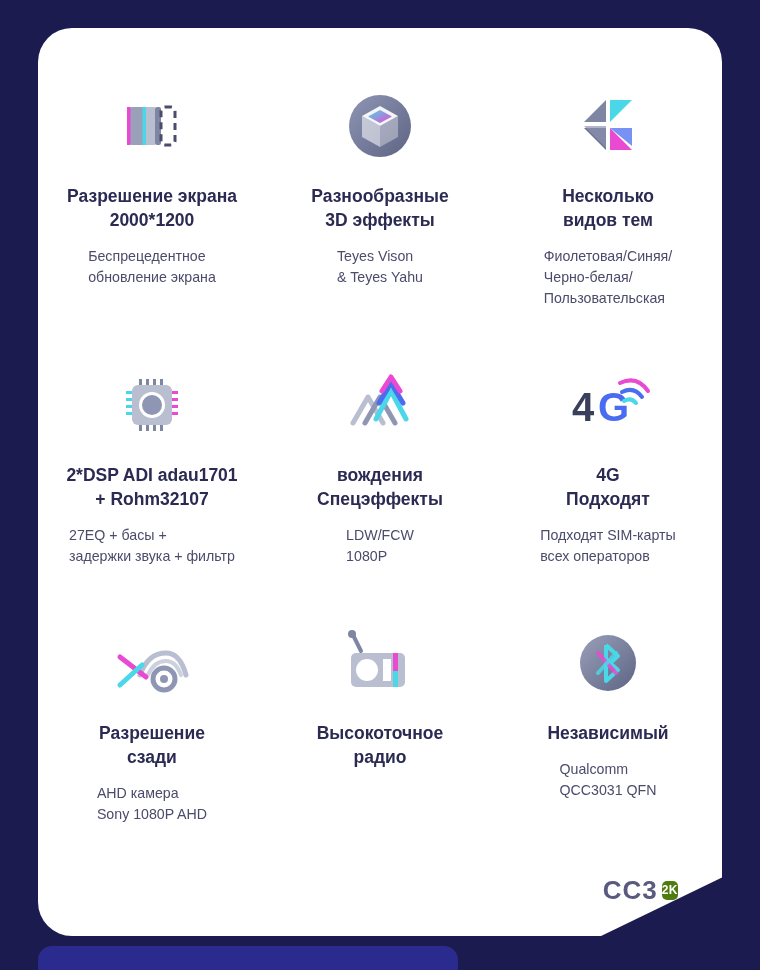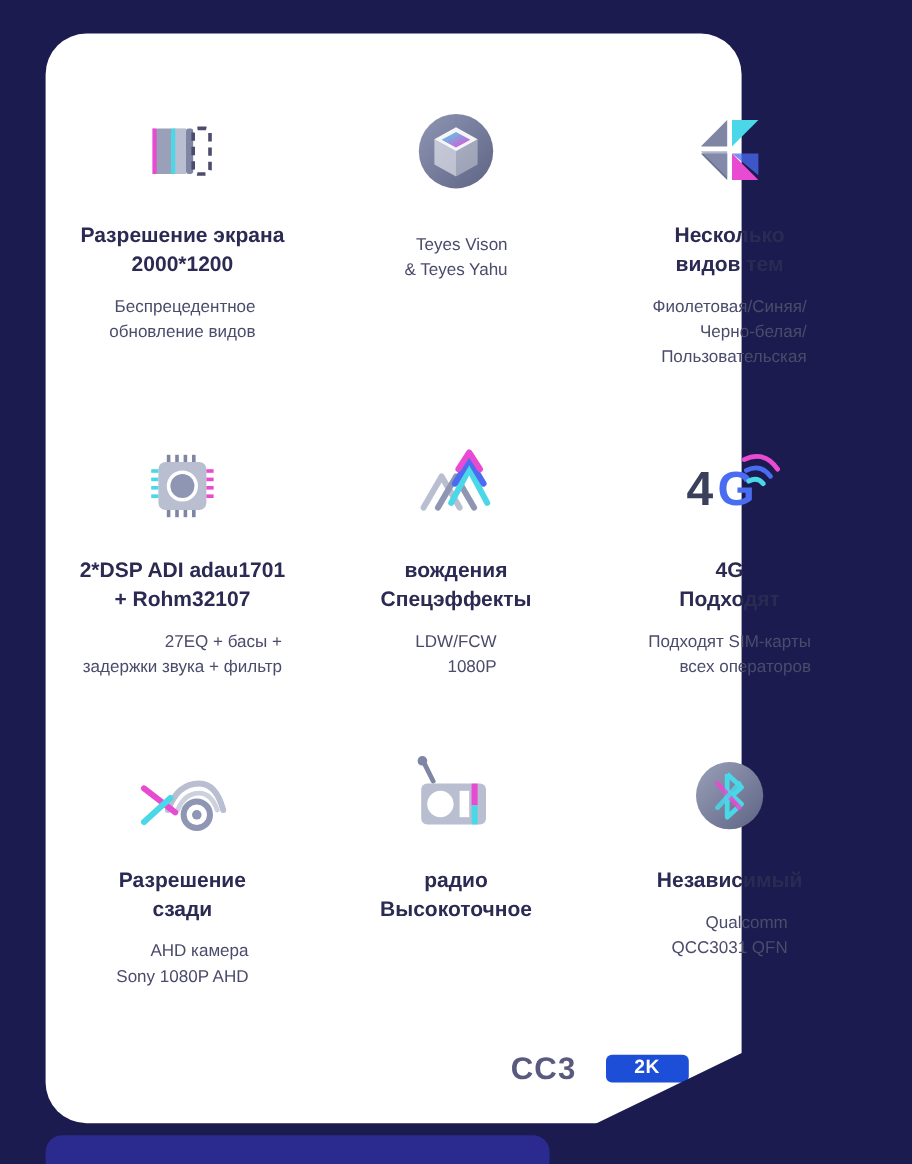--- a/index.html
+++ b/index.html
@@ -10,21 +10,21 @@
     overflow: hidden;
   }
   .page {
     position: relative;
     width: 760px; height: 970px;
     background: #1b1b4f;
   }
   .card {
     position: absolute;
     left: 38px; top: 28px;
-    width: 580px; height: 908px;
+    width: 684px; height: 908px;
     background: #ffffff;
     border-radius: 34px;
   }
   
   .card-notch {
     position: absolute;
     right: -1px; bottom: -1px;
     width: 200px; height: 60px;
     background: #1b1b4f;
     border-top-left-radius: 0px;
@@ -56,42 +56,42 @@
     font-weight: bold;
     font-size: 17.5px;
     line-height: 1.38;
     text-align: center;
     margin-top: 4px;
   }
   .sub {
     color: #4b4b6b;
     font-size: 14.2px;
     line-height: 1.47;
-    text-align: right;
+    text-align: left;
     margin-top: 14px;
   }
   .brand {
     position: absolute;
     right: 44px; bottom: 30px;
     display: flex;
     align-items: center;
-    gap: 24px;
+    gap: 4px;
   }
   .brand-name {
     color: #5a5a80;
     font-weight: bold;
     font-size: 26px;
     letter-spacing: 1px;
   }
   .brand-badge {
     color: #ffffff;
-    background: #1d4ed8;
+    background: #4d7c0f;
     font-weight: bold;
-    font-size: 16px;
-    padding: 2px 24px 3px;
+    font-size: 12px;
+    padding: 2px 0 3px;
     border-radius: 5px;
     letter-spacing: 0.5px;
   }
   .bottom-strip {
     position: absolute;
     left: 38px; bottom: 0;
     width: 420px; height: 24px;
     background: #2b2b8f;
     border-top-left-radius: 14px;
     border-top-right-radius: 14px;
@@ -116,21 +116,21 @@
             <rect x="15" y="21" width="3.5" height="38" fill="#e84ad1"></rect>
             <rect x="30.5" y="21" width="3.5" height="38" fill="#4ad7e8"></rect>
           </svg>
         </div>
         <div class="title">
           <div>Разрешение экрана</div>
           <div>2000*1200</div>
         </div>
         <div class="sub">
           <div>Беспрецедентное</div>
-          <div>обновление видов</div>
+          <div>обновление экрана</div>
         </div>
       </div>
 
       <div class="cell">
         <div class="icon-wrap">
           <svg width="80" height="80" viewBox="0 0 80 80">
             <defs>
               <linearGradient id="g3d" x1="0" y1="0" x2="1" y2="1">
                 <stop offset="0%" stop-color="#8f96b4"></stop>
                 <stop offset="100%" stop-color="#5d6484"></stop>
@@ -140,20 +140,24 @@
                 <stop offset="100%" stop-color="#e84ad1"></stop>
               </linearGradient>
             </defs>
             <circle cx="40" cy="40" r="31" fill="url(#g3d)"></circle>
             <path d="M40 20 L58 30 L40 40 L22 30 Z" fill="#ffffff" opacity="0.92"></path>
             <path d="M22 30 L40 40 L40 61 L22 51 Z" fill="#ffffff" opacity="0.55"></path>
             <path d="M58 30 L58 51 L40 61 L40 40 Z" fill="#ffffff" opacity="0.35"></path>
             <path d="M40 24 L52 30.5 L40 37 L28 30.5 Z" fill="url(#g3dc)"></path>
           </svg>
         </div>
+        <div class="title">
+          <div>Разнообразные</div>
+          <div>3D эффекты</div>
+        </div>
         <div class="sub">
           <div>Teyes Vison</div>
           <div>&amp; Teyes Yahu</div>
         </div>
       </div>
 
       <div class="cell">
         <div class="icon-wrap">
           <svg width="80" height="80" viewBox="0 0 80 80">
             <path d="M38 14 L38 36 L16 36 Z" fill="#7f86a3"></path>
@@ -286,22 +290,22 @@
             <path d="M26 28 L18 12" stroke="#7f86a3" stroke-width="4" stroke-linecap="round"></path>
             <circle cx="17" cy="11" r="4" fill="#7f86a3"></circle>
             <rect x="16" y="30" width="54" height="34" rx="5" fill="#b9bed0"></rect>
             <circle cx="32" cy="47" r="11" fill="#ffffff"></circle>
             <rect x="48" y="36" width="8" height="22" fill="#ffffff"></rect>
             <rect x="58" y="30" width="5" height="18" fill="#e84ad1"></rect>
             <rect x="58" y="48" width="5" height="16" fill="#4ad7e8"></rect>
           </svg>
         </div>
         <div class="title">
+          <div>Высокоточное</div>
           <div>радио</div>
-          <div>Высокоточное</div>
         </div>
       </div>
 
       <div class="cell">
         <div class="icon-wrap">
           <svg width="80" height="80" viewBox="0 0 80 80">
             <defs>
               <linearGradient id="gbt" x1="0" y1="0" x2="1" y2="1">
                 <stop offset="0%" stop-color="#9aa0b8"></stop>
                 <stop offset="100%" stop-color="#5d6484"></stop>

